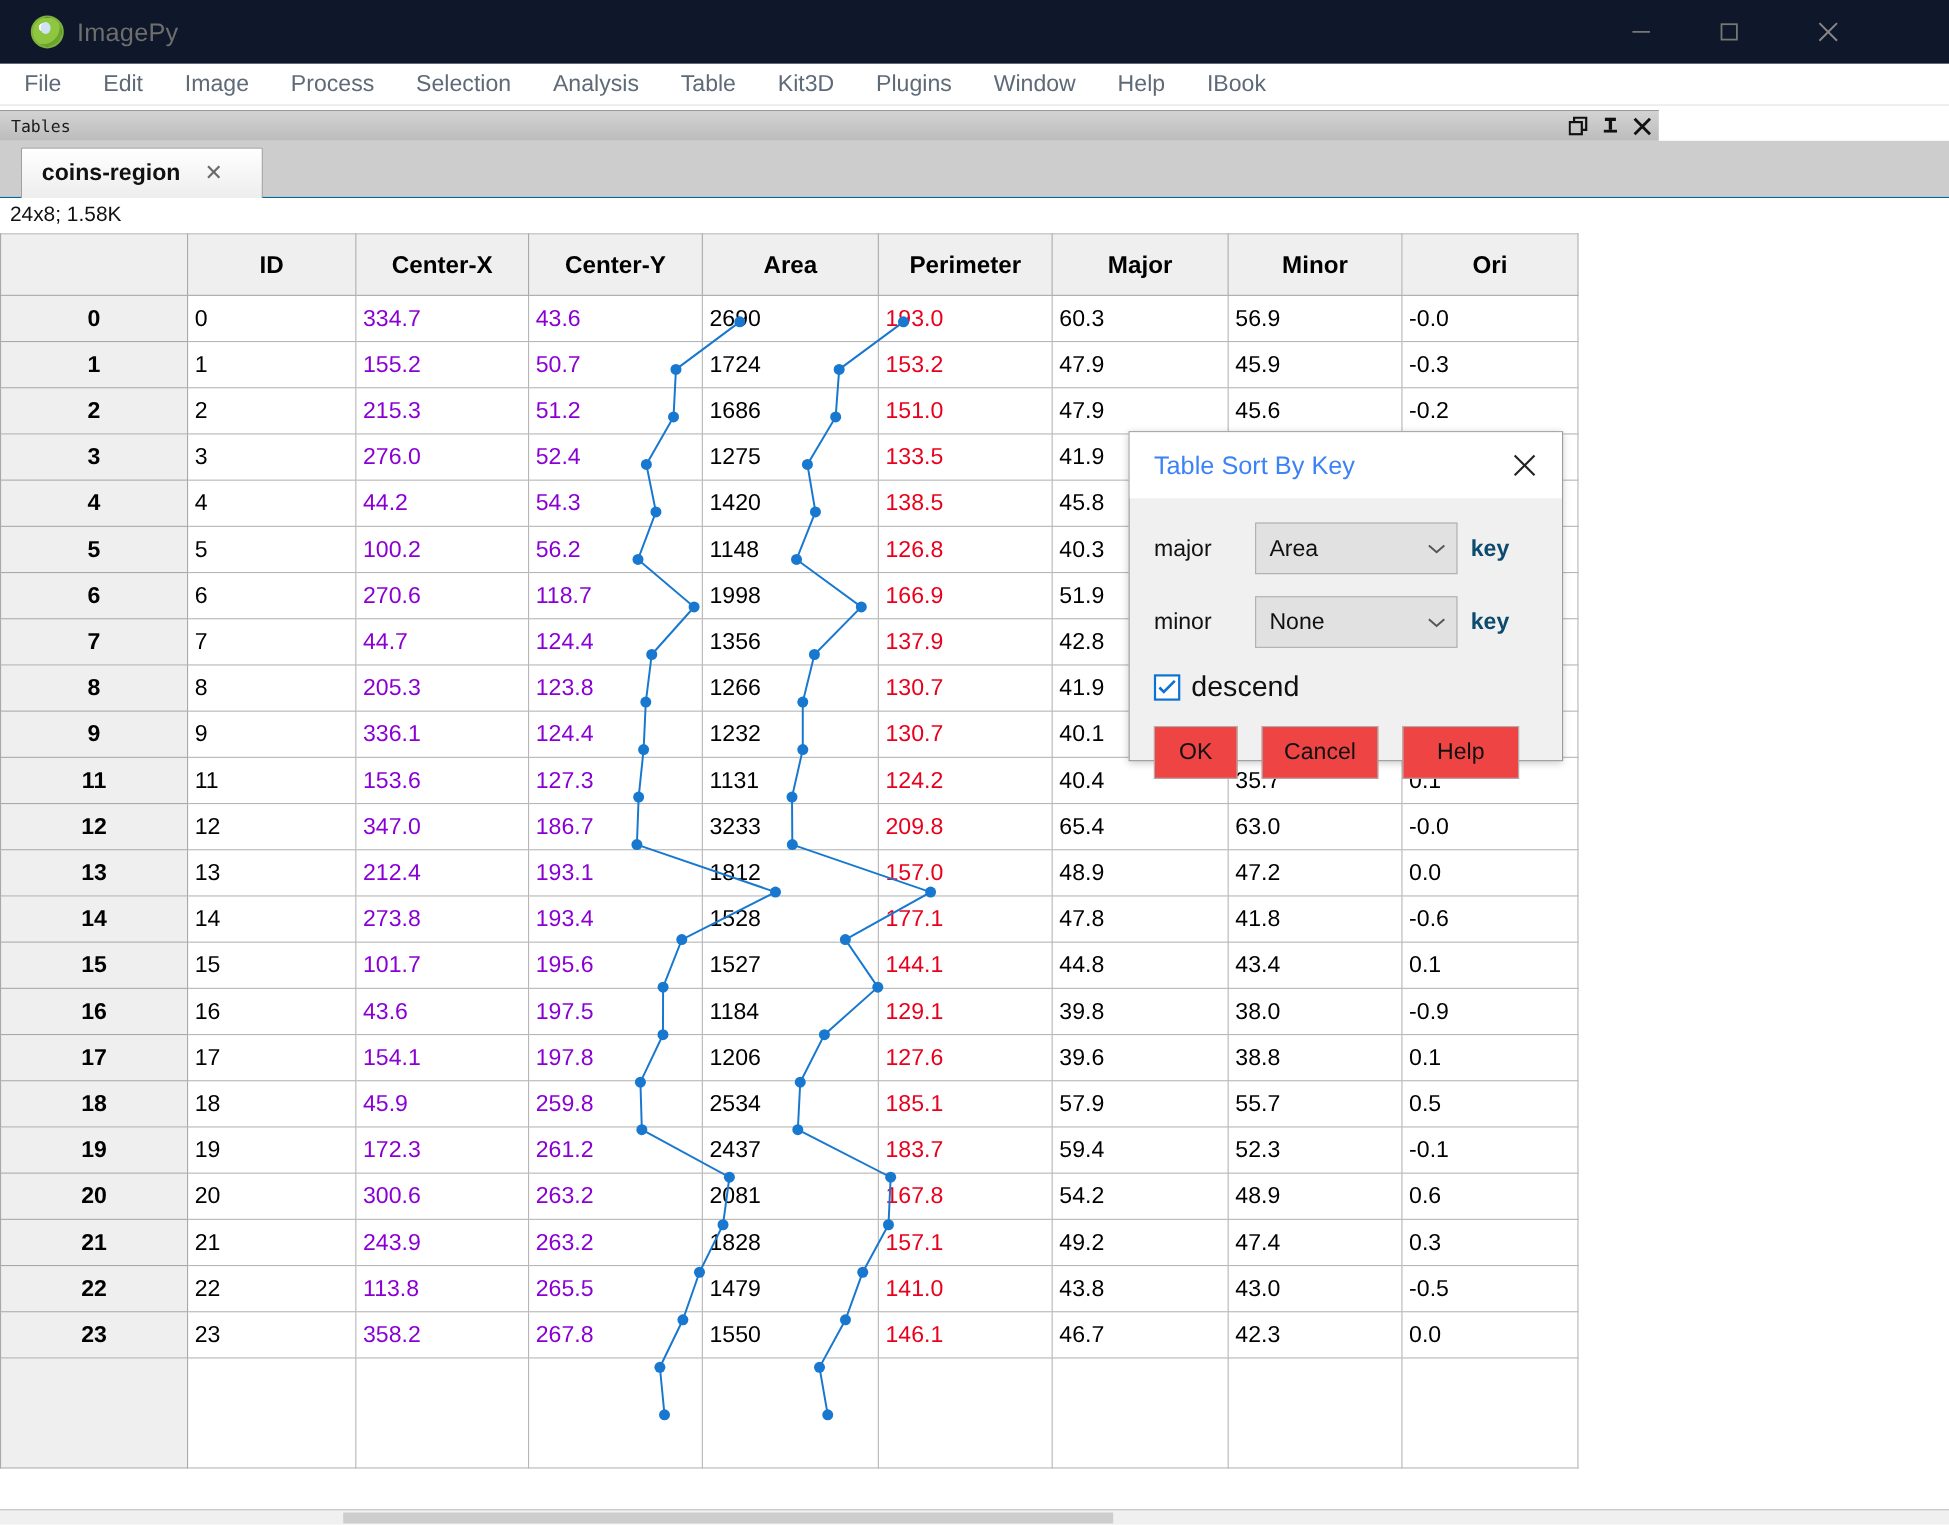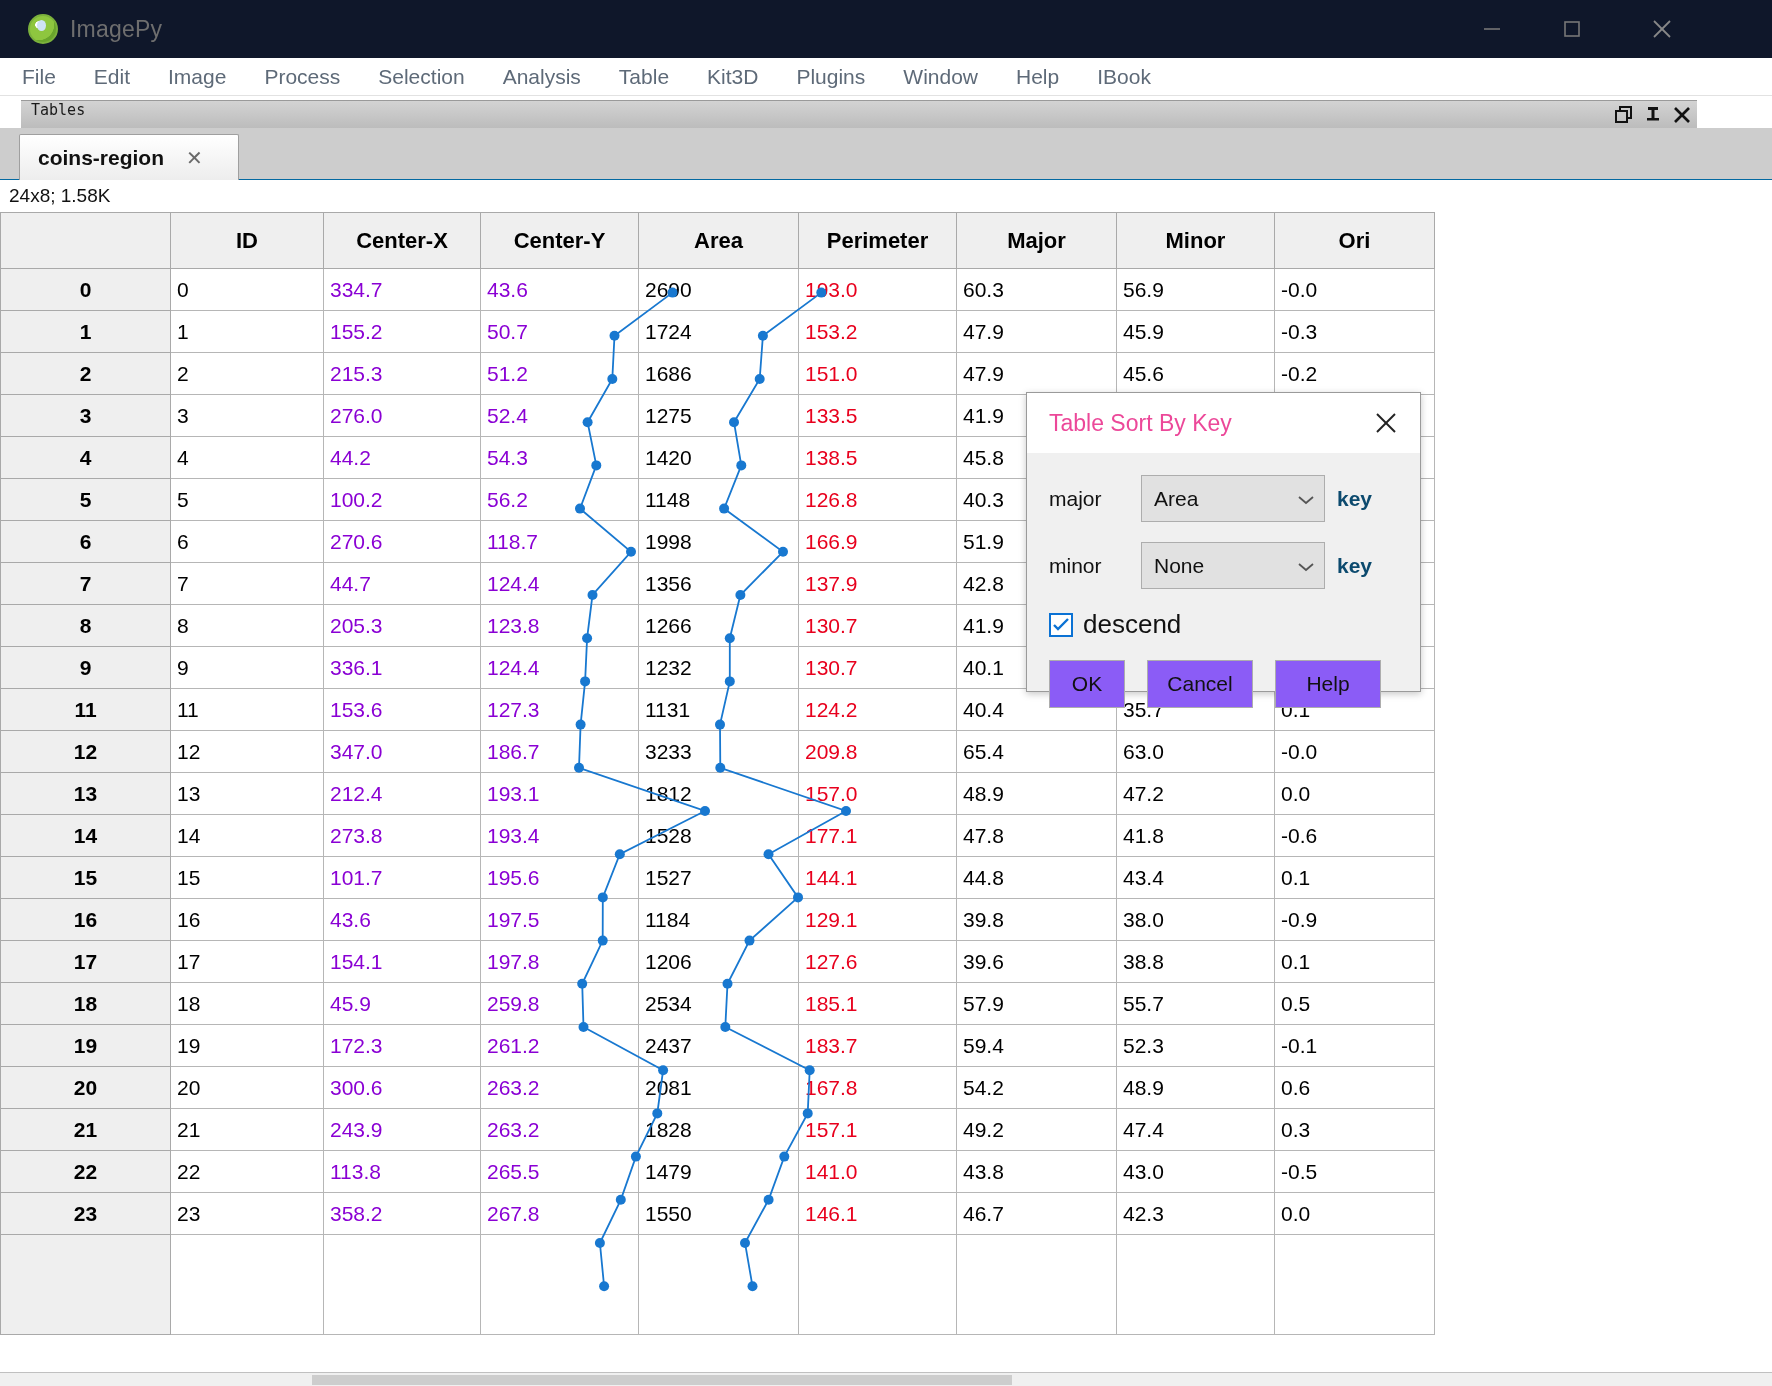--- a/index.html
+++ b/index.html
@@ -46,24 +46,24 @@
     border-bottom:1px solid #e2e2e2;
   }
   #menubar .mi{
     font-size:21px;color:#5e6a78;
     padding:0 10px; margin:0 9px; cursor:default; white-space:nowrap;
   }
   #menubar .mi:first-child{margin-left:12px;}
 
   
   #panelcap{
-    position:absolute;left:0;top:100px;width:1676px;height:28px;
+    position:absolute;left:0;top:100px;width:1508px;height:28px;
     background:linear-gradient(#d3d3d3,#bcbcbc);
     border-top:1px solid #9a9a9a;
-    display:flex;align-items:flex-start;margin-left:21px;
+    display:flex;align-items:center;
   }
   #panelcap .cap{
     font-family:"DejaVu Sans Mono", monospace;
     font-size:15px;color:#1a1a1a;margin-left:10px; letter-spacing:0px;
   }
   #panelcap .tools{
     position:absolute;right:6px;top:0;height:28px;
     display:flex;align-items:center;gap:12px;color:#1a1a1a;
   }
   #panelcap .tools span{display:flex;align-items:center;}
@@ -159,21 +159,21 @@
     background:#f0f0f0;
     border:1px solid #9a9a9a;
     box-shadow:0 2px 7px rgba(0,0,0,.22);
   }
   #dlg-title{
     height:60px;background:#ffffff;
     display:flex;align-items:center;
     padding-left:22px;
     position:relative;
   }
-  #dlg-title .t{font-size:23px;color:#ec4899;}
+  #dlg-title .t{font-size:23px;color:#3b82f6;}
   #dlg-close{
     position:absolute;right:18px;top:14px;width:32px;height:32px;
     display:flex;align-items:center;justify-content:center;color:#222;
   }
   #dlg-body{padding:22px 22px 0 22px;}
   .dlg-row{display:flex;align-items:center;margin-bottom:20px;}
   .dlg-row .lab{width:92px;font-size:21px;color:#111;}
   .combo{
     width:184px;height:47px;background:#e1e1e1;border:1px solid #adadad;
     display:flex;align-items:center;padding:0 8px 0 12px;
@@ -184,21 +184,21 @@
   .dlg-row .keylab{margin-left:12px;font-size:21px;color:#0c4a6e;font-weight:bold;}
   .cbrow{display:flex;align-items:center;margin:2px 0 20px 0;}
   .cbox{
     width:24px;height:24px;border:2px solid #0b72d4;background:#fff;
     display:flex;align-items:center;justify-content:center;margin-right:10px;
   }
   .cbox svg{display:block;}
   .cbrow .cblab{font-size:26px;color:#111;}
   .btnrow{display:flex;gap:22px;}
   .dbtn{
-    width:76px;height:48px;background:#8b5cf6;border:1px solid #adadad;
+    width:76px;height:48px;background:#ef4444;border:1px solid #adadad;
     display:flex;align-items:center;justify-content:center;
     font-size:21px;color:#111;
   }
   .dbtn.wide{width:106px;}
 
   
   #bottombar{
     position:absolute;left:0;top:1372px;width:1772px;height:14px;
     background:#f0f0f0;border-top:1px solid #c0c0c0;
   }

